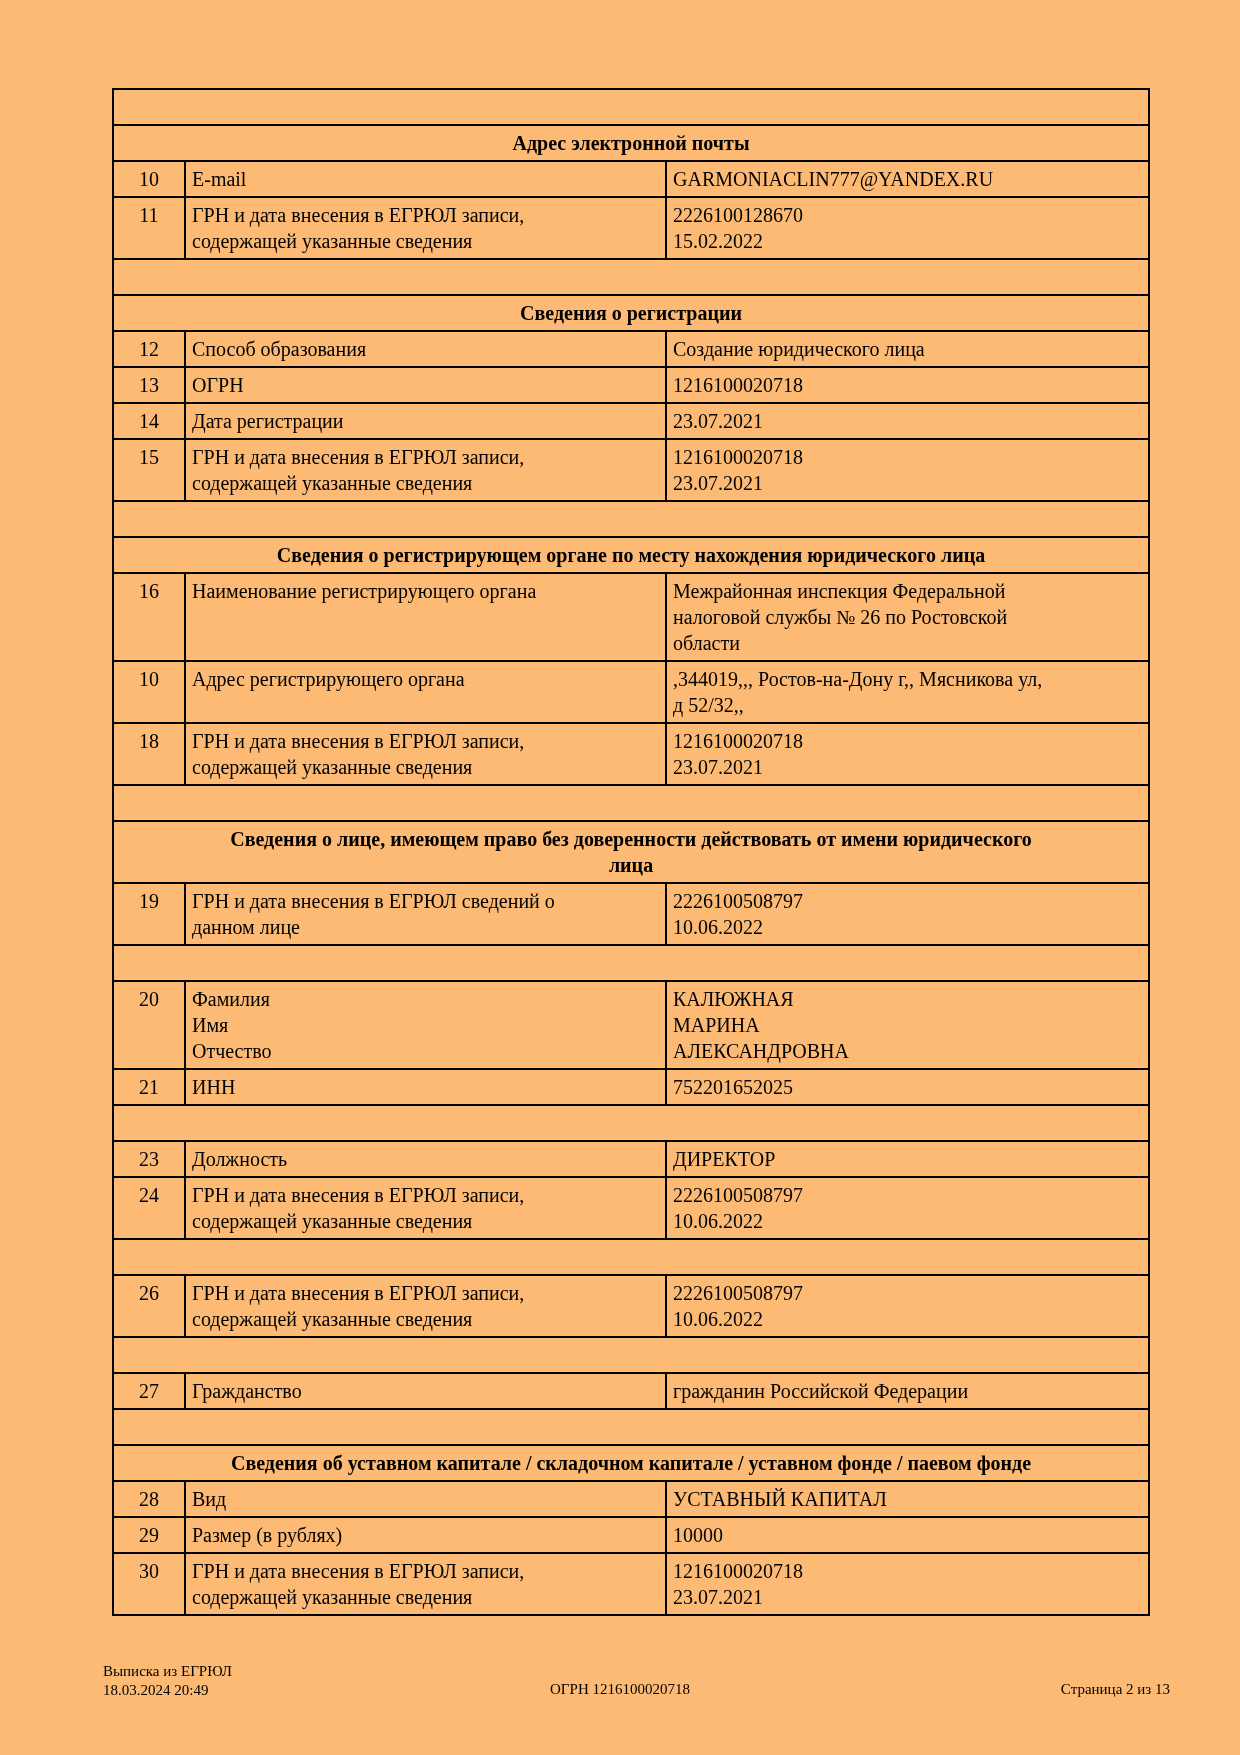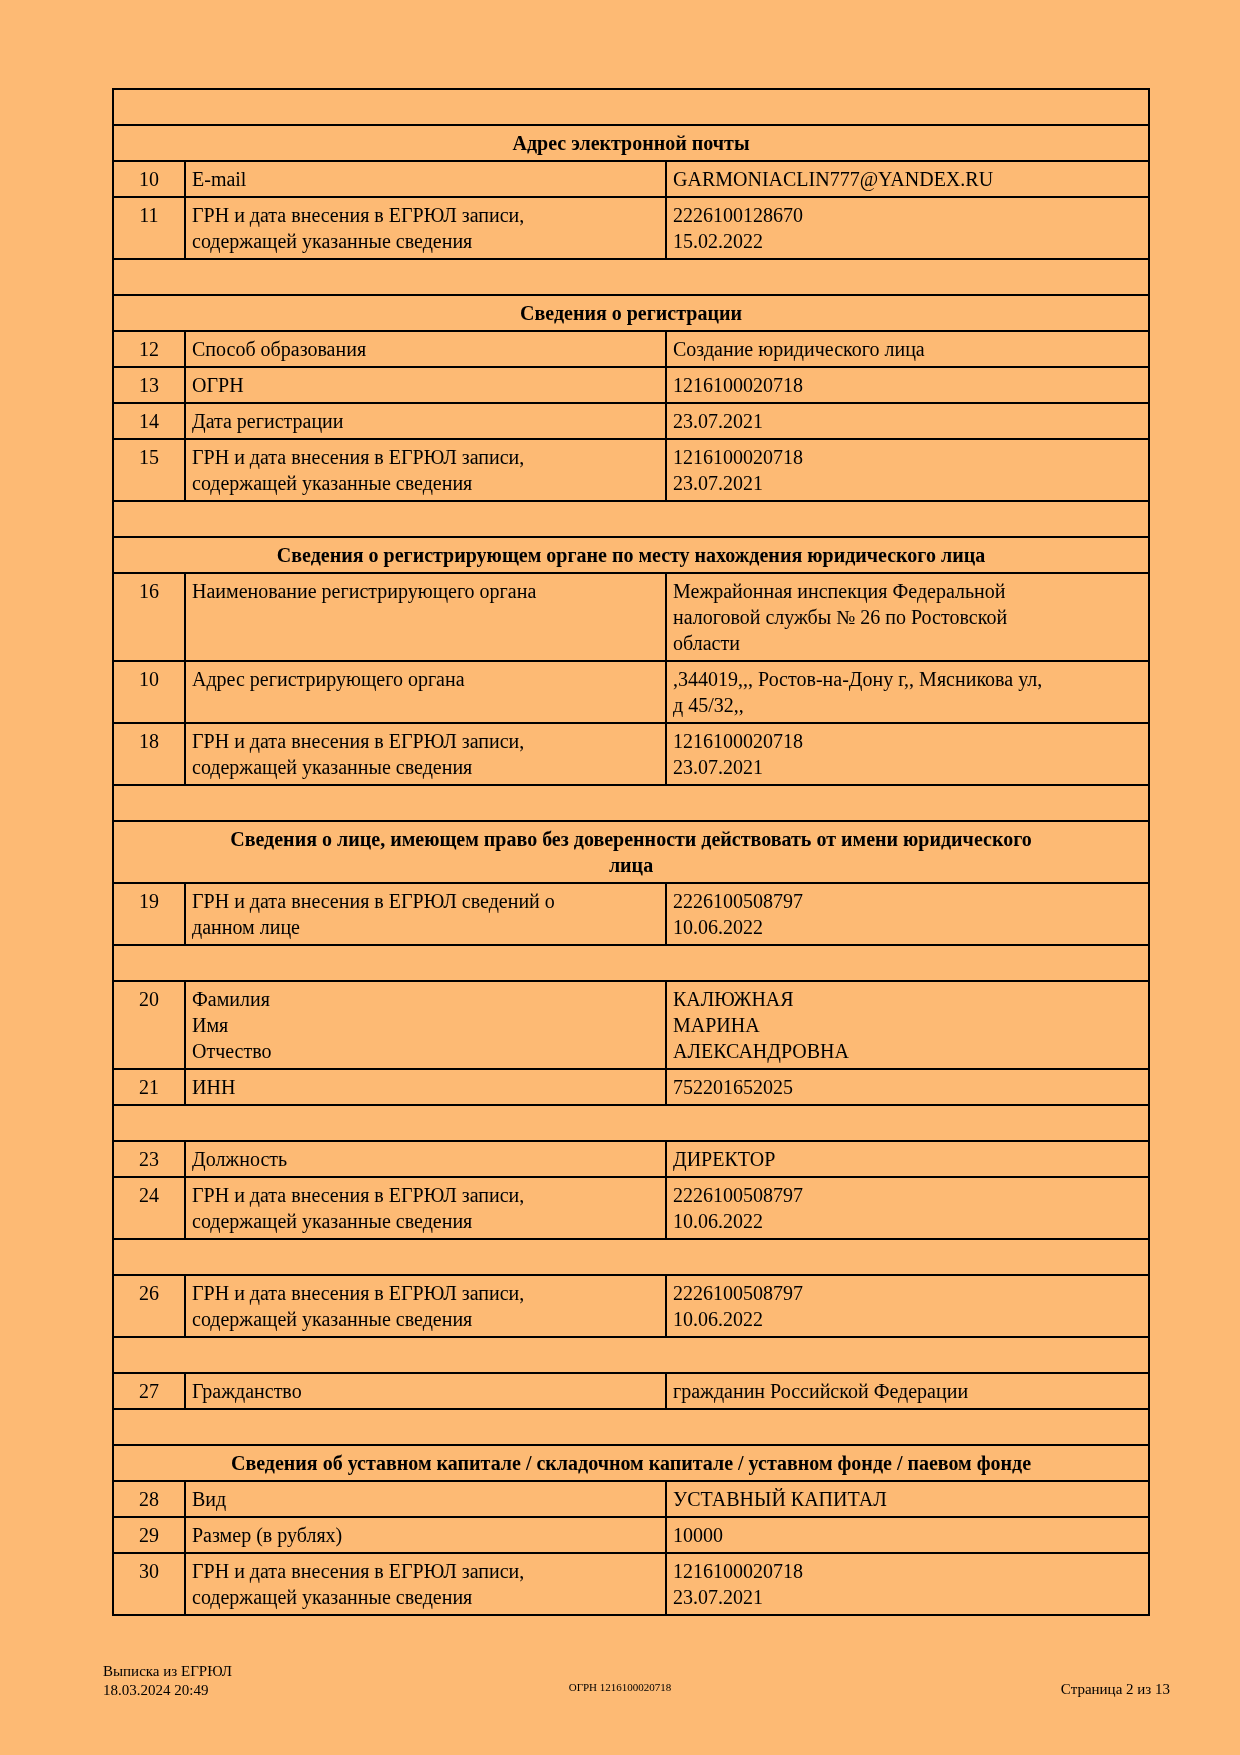--- a/index.html
+++ b/index.html
@@ -59,21 +59,21 @@
     font-size: 15px;
     line-height: 1.28;
     white-space: nowrap;
   }
   .footer-center {
     position: absolute;
     left: 0;
     top: 1681px;
     width: 1240px;
     text-align: center;
-    font-size: 11px;
+    font-size: 15px;
     white-space: nowrap;
   }
   .footer-right {
     position: absolute;
     right: 70px;
     top: 1681px;
     font-size: 15px;
     white-space: nowrap;
     font-family: Liberation Serif, serif;
   }
@@ -183,21 +183,21 @@
             <div class="cell-line">области</div>
           </td>
         </tr>
         <tr>
           <td class="num-cell">10</td>
           <td class="label-cell">
             <div class="cell-line">Адрес регистрирующего органа</div>
           </td>
           <td class="value-cell">
             <div class="cell-line">,344019,,, Ростов-на-Дону г,, Мясникова ул,</div>
-            <div class="cell-line">д 45/32,,</div>
+            <div class="cell-line">д 52/32,,</div>
           </td>
         </tr>
         <tr>
           <td class="num-cell">18</td>
           <td class="label-cell">
             <div class="cell-line">ГРН и дата внесения в ЕГРЮЛ записи,</div>
             <div class="cell-line">содержащей указанные сведения</div>
           </td>
           <td class="value-cell">
             <div class="cell-line">1216100020718</div>

